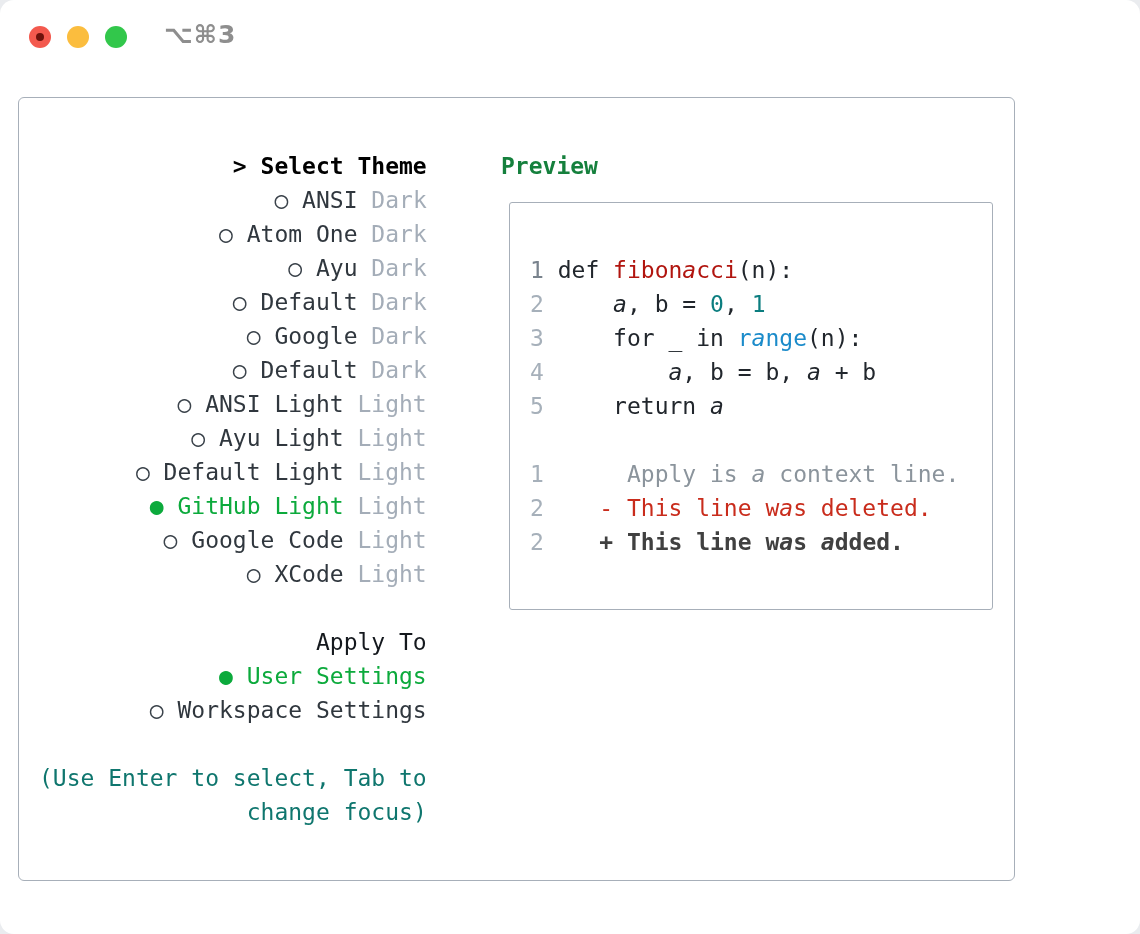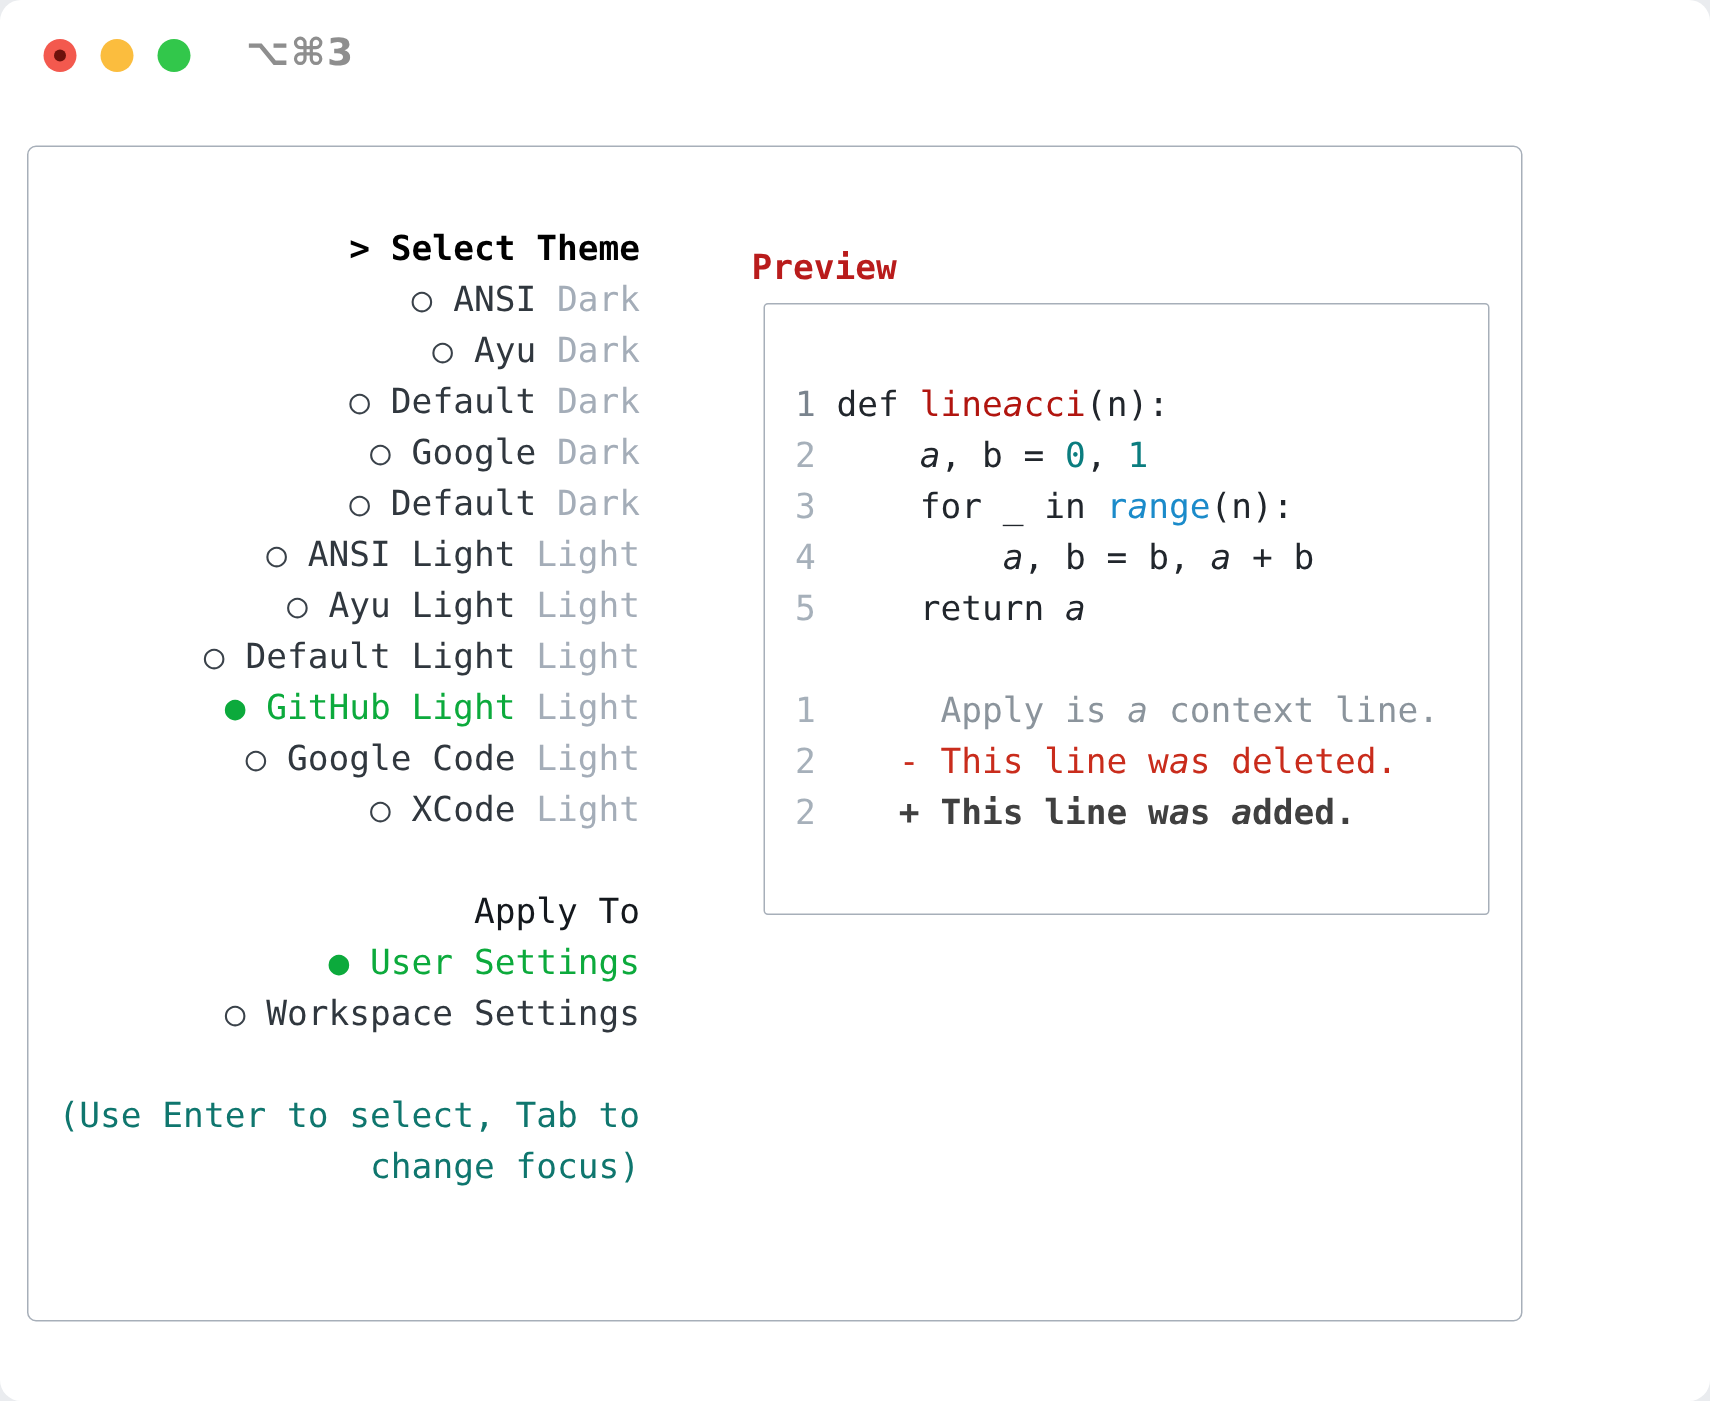--- a/index.html
+++ b/index.html
@@ -35,21 +35,21 @@
   .left-col{position:absolute;left:20px;top:51px;text-align:right;}
   
   .hdr{font-weight:bold;color:#000;}
   .hdr2{color:#14181d;}
   .mk{color:#3a424a;}
   .nm{color:#30373e;}
   .sel{color:#0caa3c;}
   .tag{color:#a4adb8;}
   .help{color:#0f766e;}
   
-  .preview-title{position:absolute;left:482px;top:51px;font-size:23px;line-height:34px;font-weight:bold;color:#b91c1c;white-space:pre;margin-top:13px;}
+  .preview-title{position:absolute;left:482px;top:51px;font-size:23px;line-height:34px;font-weight:bold;color:#15803d;white-space:pre;}
   .preview-box{
     position:absolute;left:490px;top:104px;width:482px;height:406px;
     border:1.5px solid #a7afb9;border-radius:3px;background:#fff;
   }
   .preview-lines{position:absolute;left:20px;top:50px;}
   .linenum{color:#a6b0ba;}
   .linenum-first{color:#79838d;}
   .plain{color:#21262c;}
   .function{color:#b1150f;}
   .number{color:#0b7d7f;}
@@ -69,20 +69,21 @@
     <div class="dot dot-yellow"></div>
     <div class="dot dot-green"></div>
   </div>
   <div class="shortcut">⌥⌘3</div>
 
   <div class="panel">
 
     <div class="left-col" id="left-col">
         <div class="line"><span class="hdr">&gt; Select Theme</span></div>
         <div class="line"><span class="mk">○</span><span class="nm"> ANSI </span><span class="tag">Dark</span></div>
+        <div class="line"><span class="mk">○</span><span class="nm"> Atom One </span><span class="tag">Dark</span></div>
         <div class="line"><span class="mk">○</span><span class="nm"> Ayu </span><span class="tag">Dark</span></div>
         <div class="line"><span class="mk">○</span><span class="nm"> Default </span><span class="tag">Dark</span></div>
         <div class="line"><span class="mk">○</span><span class="nm"> Google </span><span class="tag">Dark</span></div>
         <div class="line"><span class="mk">○</span><span class="nm"> Default </span><span class="tag">Dark</span></div>
         <div class="line"><span class="mk">○</span><span class="nm"> ANSI Light </span><span class="tag">Light</span></div>
         <div class="line"><span class="mk">○</span><span class="nm"> Ayu Light </span><span class="tag">Light</span></div>
         <div class="line"><span class="mk">○</span><span class="nm"> Default Light </span><span class="tag">Light</span></div>
         <div class="line"><span class="mk sel">●</span><span class="sel"> GitHub Light </span><span class="tag">Light</span></div>
         <div class="line"><span class="mk">○</span><span class="nm"> Google Code </span><span class="tag">Light</span></div>
         <div class="line"><span class="mk">○</span><span class="nm"> XCode </span><span class="tag">Light</span></div>
@@ -92,21 +93,21 @@
         <div class="line"><span class="mk">○</span><span class="nm"> Workspace Settings</span></div>
         <div class="line"></div>
         <div class="line"><span class="help">(Use Enter to select, Tab to</span></div>
         <div class="line"><span class="help">change focus)</span></div>
       </div>
 
     <div class="preview-title">Preview</div>
 
     <div class="preview-box">
       <div class="preview-lines" id="preview-lines">
-          <div class="line"><span class="linenum-first">1</span><span class="plain"> def </span><span class="function">line</span><span class="function italic">a</span><span class="function">cci</span><span class="plain">(n):</span></div>
+          <div class="line"><span class="linenum-first">1</span><span class="plain"> def </span><span class="function">fibon</span><span class="function italic">a</span><span class="function">cci</span><span class="plain">(n):</span></div>
           <div class="line"><span class="linenum">2</span><span class="plain">     </span><span class="plain italic">a</span><span class="plain">, b = </span><span class="number">0</span><span class="plain">, </span><span class="number">1</span></div>
           <div class="line"><span class="linenum">3</span><span class="plain">     for _ in </span><span class="builtin">r</span><span class="builtin italic">a</span><span class="builtin">nge</span><span class="plain">(n):</span></div>
           <div class="line"><span class="linenum">4</span><span class="plain">         </span><span class="plain italic">a</span><span class="plain">, b = b, </span><span class="plain italic">a</span><span class="plain"> + b</span></div>
           <div class="line"><span class="linenum">5</span><span class="plain">     return </span><span class="plain italic">a</span></div>
           <div class="line"></div>
           <div class="line"><span class="linenum">1</span><span class="context">      Apply is </span><span class="context italic">a</span><span class="context"> context line.</span></div>
           <div class="line"><span class="linenum">2</span><span class="deleted">    - This line w</span><span class="deleted italic">a</span><span class="deleted">s deleted.</span></div>
           <div class="line"><span class="linenum">2</span><span class="added">    + This line w</span><span class="added italic">a</span><span class="added">s </span><span class="added italic">a</span><span class="added">dded.</span></div>
         </div>
     </div>

